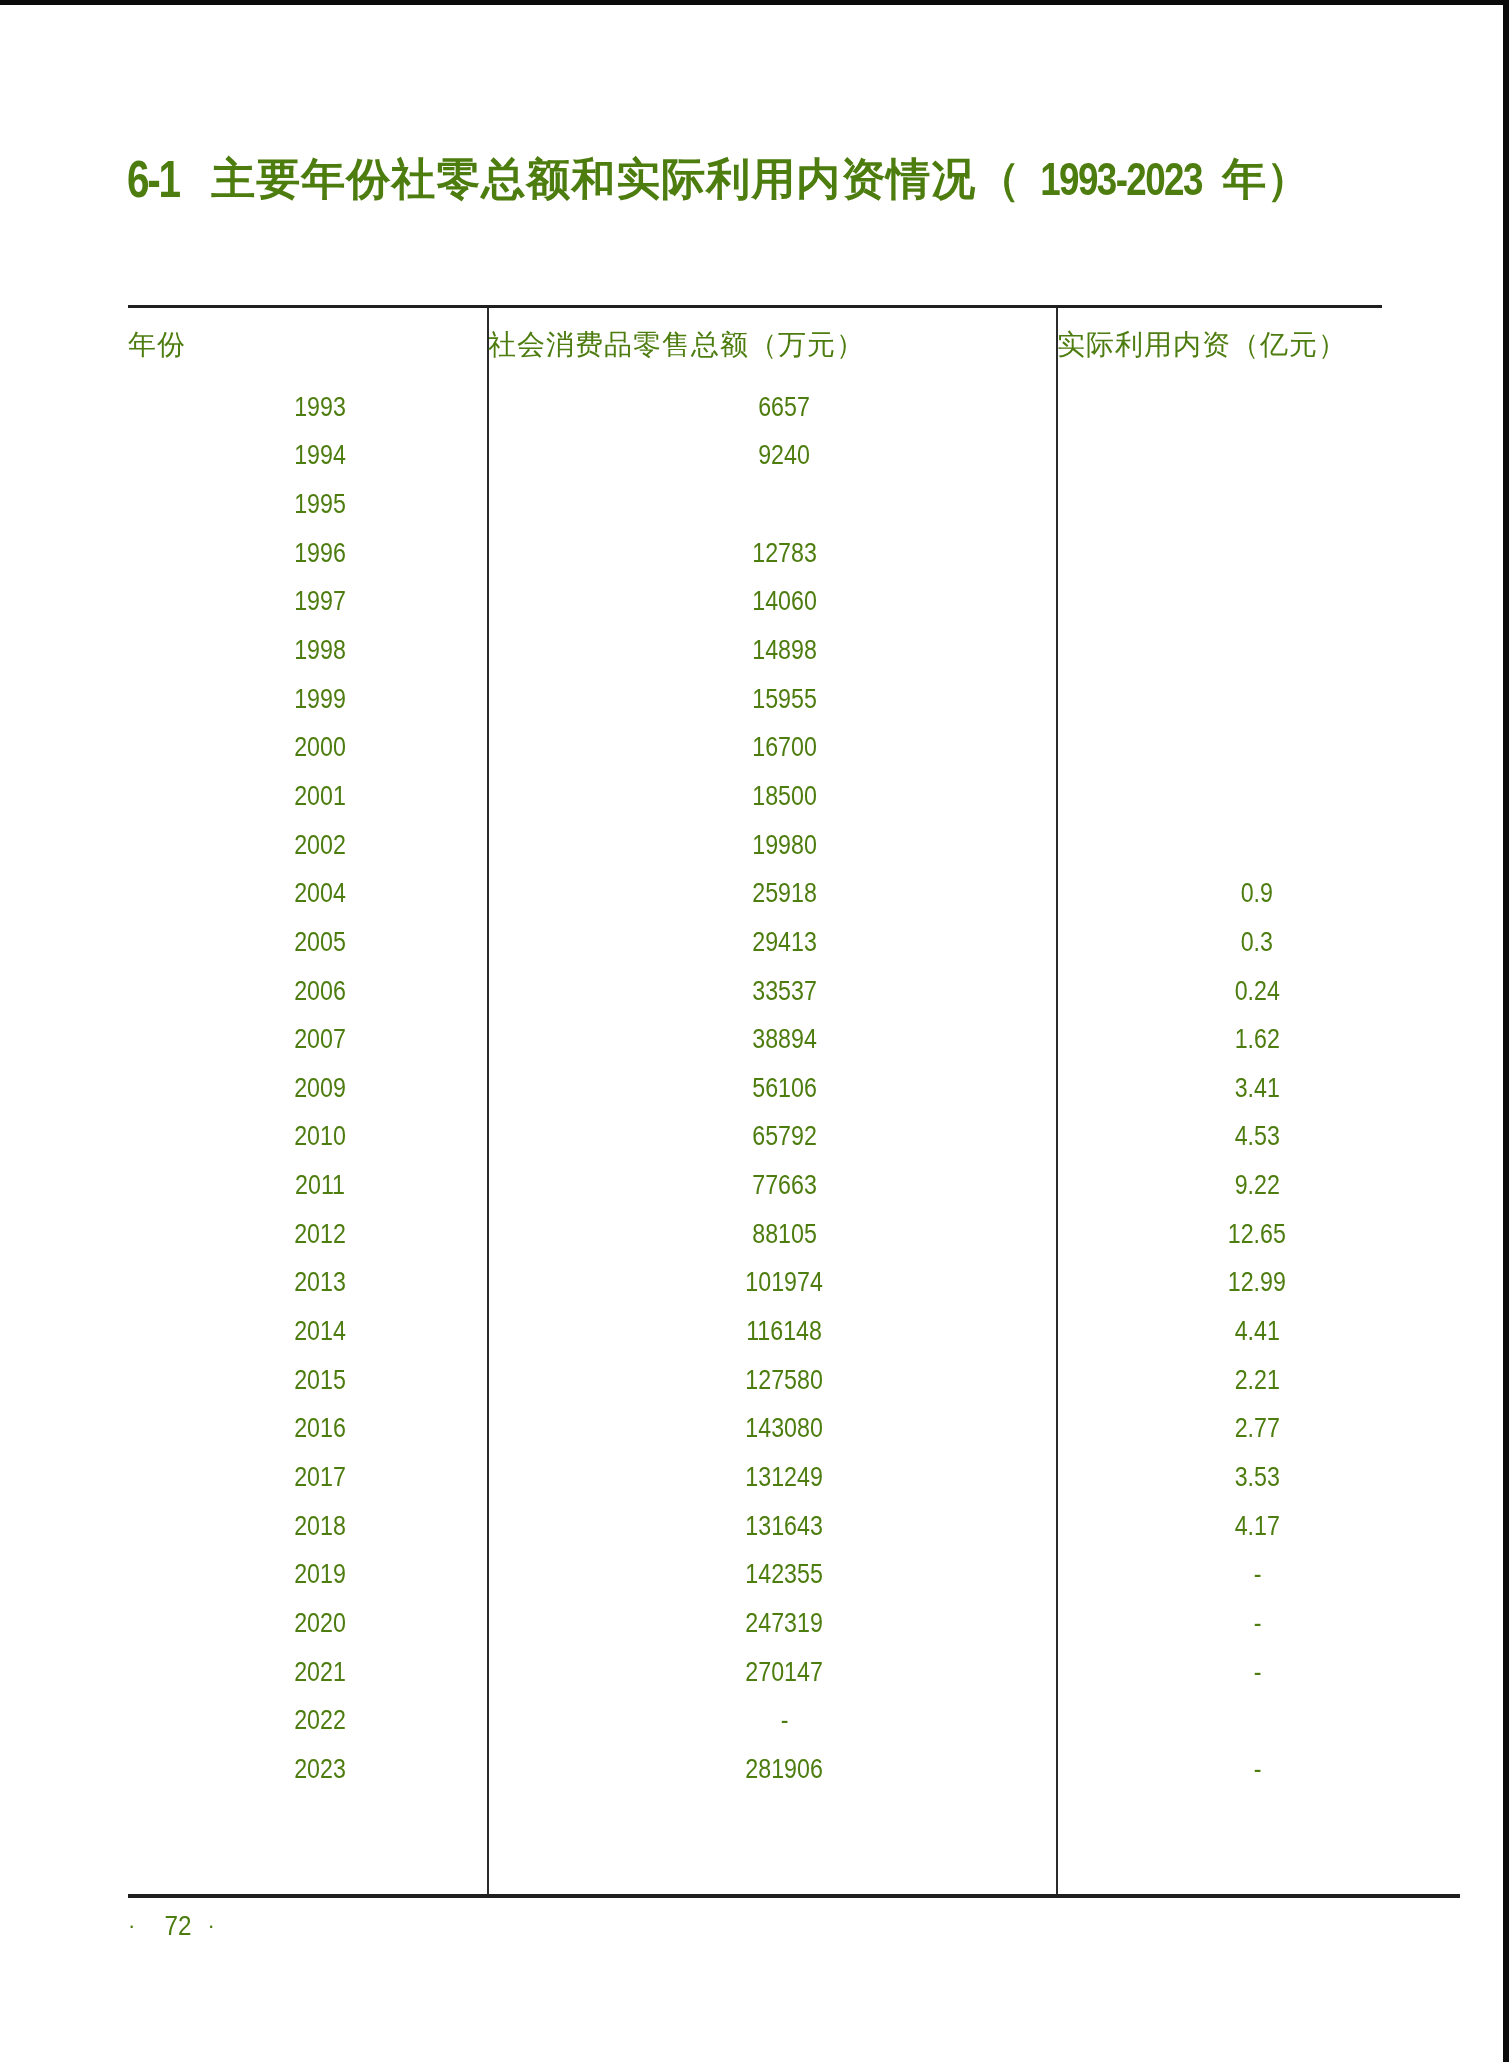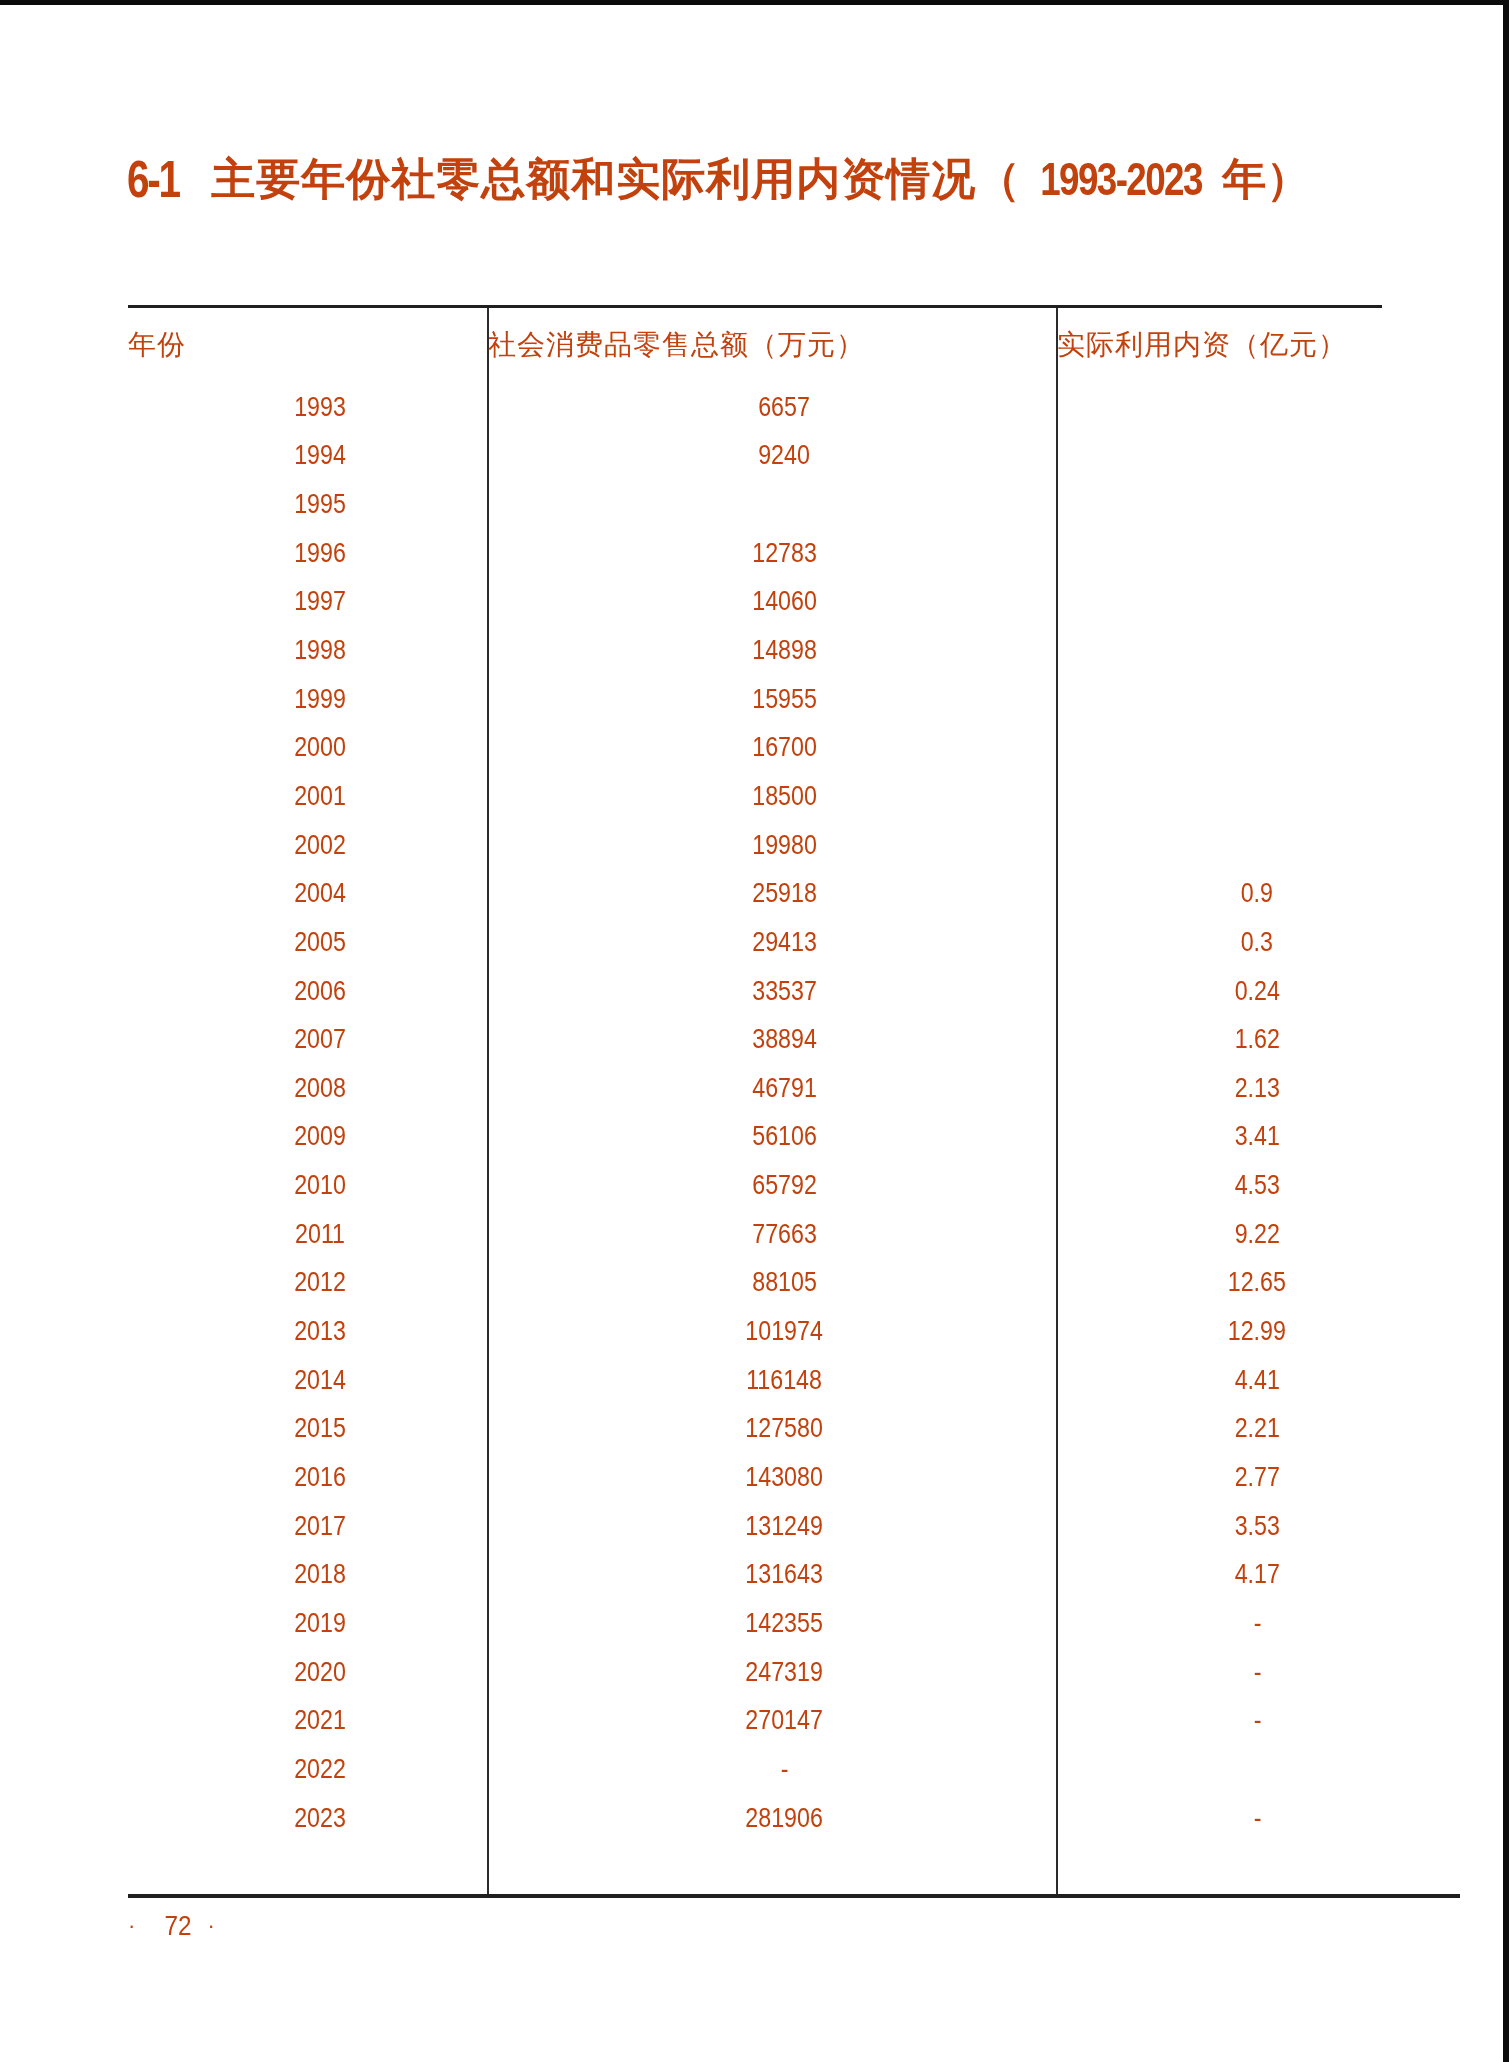--- a/index.html
+++ b/index.html
@@ -1,20 +1,20 @@
 <!DOCTYPE html>
 <html><head>
 <meta charset="utf-8">
 <style>
   html,body{margin:0;padding:0;background:#e8e8e8;}
   .page{
     position:relative;
     width:1509px;height:2062px;
     background:#ffffff;
-    color:#c2410c;
+    color:#4d7c0f;
     font-family:"Liberation Serif", serif;
     overflow:hidden;
     margin:0 auto;
   }
   
   .edge-top{position:absolute;top:0;left:0;width:1509px;height:5px;background:#0b0b0b;}
   .edge-right{position:absolute;top:0;right:0;width:6px;height:2062px;background:#0b0b0b;}
 
   
   .title{
@@ -168,25 +168,20 @@
         <div class="cell"><span class="num">2006</span></div>
         <div class="cell"><span class="num">33537</span></div>
         <div class="cell"><span class="num">0.24</span></div>
       </div>
       <div class="row">
         <div class="cell"><span class="num">2007</span></div>
         <div class="cell"><span class="num">38894</span></div>
         <div class="cell"><span class="num">1.62</span></div>
       </div>
       <div class="row">
-        <div class="cell"><span class="num">2008</span></div>
-        <div class="cell"><span class="num">46791</span></div>
-        <div class="cell"><span class="num">2.13</span></div>
-      </div>
-      <div class="row">
         <div class="cell"><span class="num">2009</span></div>
         <div class="cell"><span class="num">56106</span></div>
         <div class="cell"><span class="num">3.41</span></div>
       </div>
       <div class="row">
         <div class="cell"><span class="num">2010</span></div>
         <div class="cell"><span class="num">65792</span></div>
         <div class="cell"><span class="num">4.53</span></div>
       </div>
       <div class="row">

